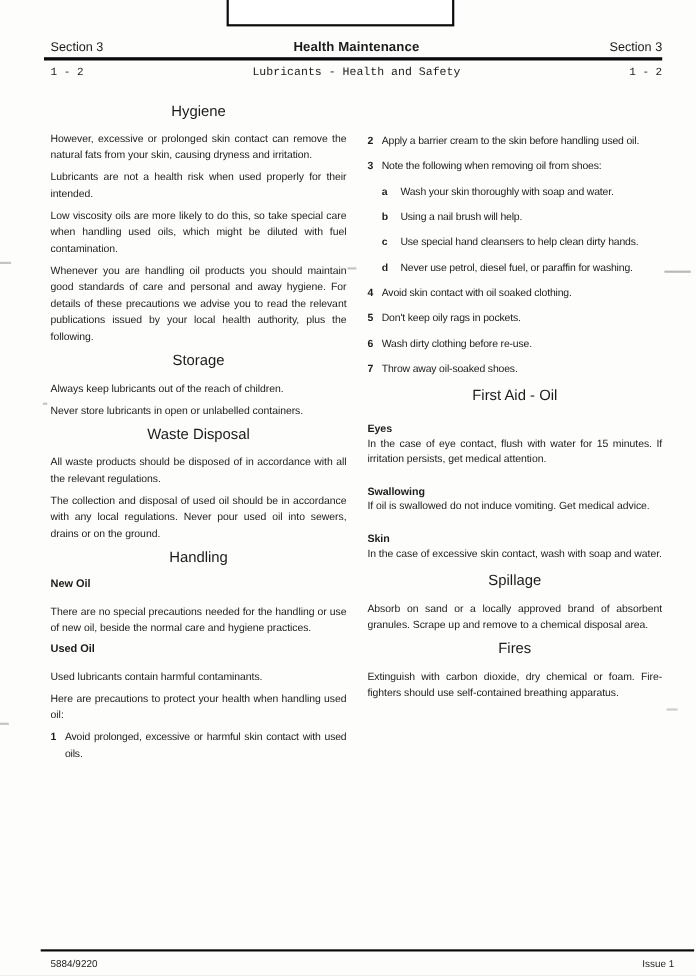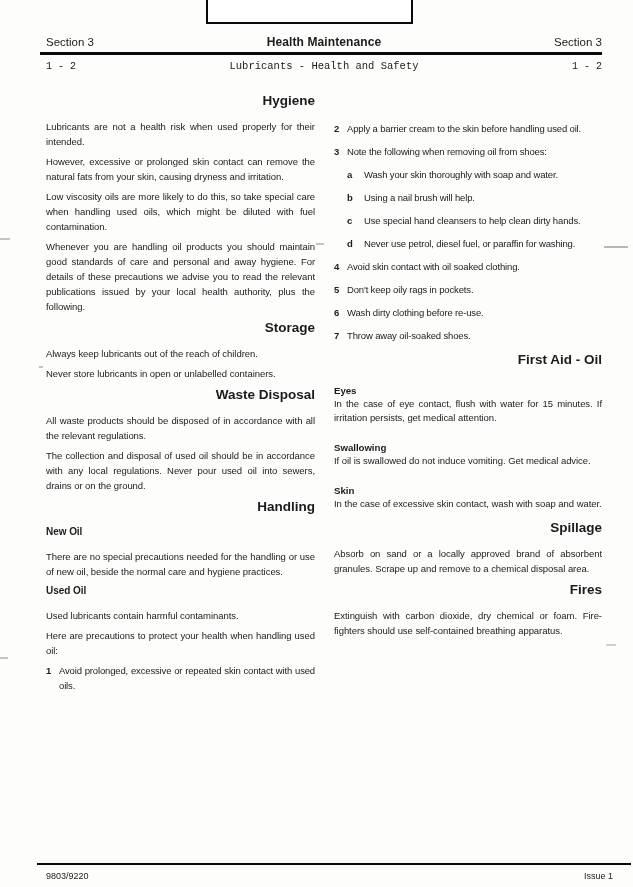--- a/index.html
+++ b/index.html
@@ -21,22 +21,22 @@
   .hrow2{display:flex;justify-content:space-between;align-items:baseline;
          font-size:10px;margin-top:5px;padding:0 0 0 6px;font-family:Liberation Mono, monospace;}
   .hsub{font-size:10.5px;}
   
   .col{
     position:absolute;top:89px;font-size:9.5px;line-height:15px;
     letter-spacing:-0.05px;text-align:justify;
   }
   .col-left{left:46px;width:269px;}
   .col-right{left:334px;width:268px;top:121px;}
-  .h2{font-size:13.5px;font-weight:bold;line-height:17px;margin:3px 0 10px;
-      letter-spacing:0;text-align:right;}
+  .h2{font-size:13.5px;font-weight:normal;line-height:17px;margin:3px 0 10px;
+      letter-spacing:0;text-align:center;}
   .h3{font-size:10px;font-weight:bold;line-height:13px;margin:4px 0 11px;
       text-align:left;}
   .p{margin:0 0 5px;}
   .item{display:flex;margin:0 0 8px;}
   .item .marker{font-weight:bold;width:13px;flex:none;letter-spacing:0;}
   .item .itext{flex:1;text-align:justify;letter-spacing:-0.15px;}
   .item.sub{padding-left:13px;}
   .item.sub .marker{width:17px;}
   .labeled{margin:16px 0 8px;}
   .labeled .label{font-weight:bold;font-size:9.7px;line-height:13px;
@@ -66,39 +66,39 @@
     <div class="hrule"></div>
     <div class="hrow2">
       <span>1 - 2</span>
       <span class="hsub">Lubricants - Health and Safety</span>
       <span>1 - 2</span>
     </div>
   </div>
 
   <div class="col col-left" id="col-left">
       <div class="h2">Hygiene</div>
+      <div class="p">However, excessive or prolonged skin contact can remove the natural fats from your skin, causing dryness and irritation.</div>
       <div class="p">Lubricants are not a health risk when used properly for their intended.</div>
-      <div class="p">However, excessive or prolonged skin contact can remove the natural fats from your skin, causing dryness and irritation.</div>
       <div class="p">Low viscosity oils are more likely to do this, so take special care when handling used oils, which might be diluted with fuel contamination.</div>
       <div class="p">Whenever you are handling oil products you should maintain good standards of care and personal and away hygiene. For details of these precautions we advise you to read the relevant publications issued by your local health authority, plus the following.</div>
       <div class="h2">Storage</div>
       <div class="p">Always keep lubricants out of the reach of children.</div>
       <div class="p">Never store lubricants in open or unlabelled containers.</div>
       <div class="h2">Waste Disposal</div>
       <div class="p">All waste products should be disposed of in accordance with all the relevant regulations.</div>
       <div class="p">The collection and disposal of used oil should be in accordance with any local regulations. Never pour used oil into sewers, drains or on the ground.</div>
       <div class="h2">Handling</div>
       <div class="h3">New Oil</div>
       <div class="p">There are no special precautions needed for the handling or use of new oil, beside the normal care and hygiene practices.</div>
       <div class="h3">Used Oil</div>
       <div class="p">Used lubricants contain harmful contaminants.</div>
       <div class="p">Here are precautions to protect your health when handling used oil:</div>
       <div class="item">
         <span class="marker">1</span>
-        <span class="itext">Avoid prolonged, excessive or repeated skin contact with used oils.</span>
+        <span class="itext">Avoid prolonged, excessive or harmful skin contact with used oils.</span>
       </div>
     </div>
   <div class="col col-right" id="col-right">
       <div class="item">
         <span class="marker">2</span>
         <span class="itext">Apply a barrier cream to the skin before handling used oil.</span>
       </div>
       <div class="item">
         <span class="marker">3</span>
         <span class="itext">Note the following when removing oil from shoes:</span>
@@ -150,21 +150,21 @@
       </div>
       <div class="h2">Spillage</div>
       <div class="p">Absorb on sand or a locally approved brand of absorbent granules. Scrape up and remove to a chemical disposal area.</div>
       <div class="h2">Fires</div>
       <div class="p">Extinguish with carbon dioxide, dry chemical or foam. Fire-fighters should use self-contained breathing apparatus.</div>
     </div>
 
   <div class="footer">
     <div class="frule"></div>
     <div class="frow">
-      <span>9803/9220</span>
+      <span>5884/9220</span>
       <span>Issue 1</span>
     </div>
   </div>
 
   <div class="art" style="left:0;top:238px;width:10px;height:2px;"></div>
   <div class="art" style="left:316px;top:243px;width:8px;height:1.5px;"></div>
   <div class="art" style="left:604px;top:246px;width:24px;height:1.5px;background:#b8b8b8;"></div>
   <div class="art" style="left:39px;top:366px;width:4px;height:1.5px;"></div>
   <div class="art" style="left:0;top:657px;width:8px;height:2px;"></div>
   <div class="art" style="left:606px;top:644px;width:10px;height:1.5px;background:#cecece;"></div>

